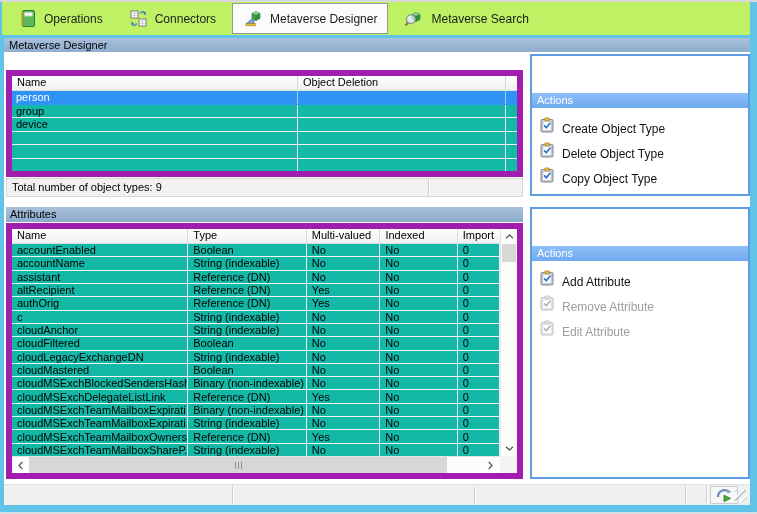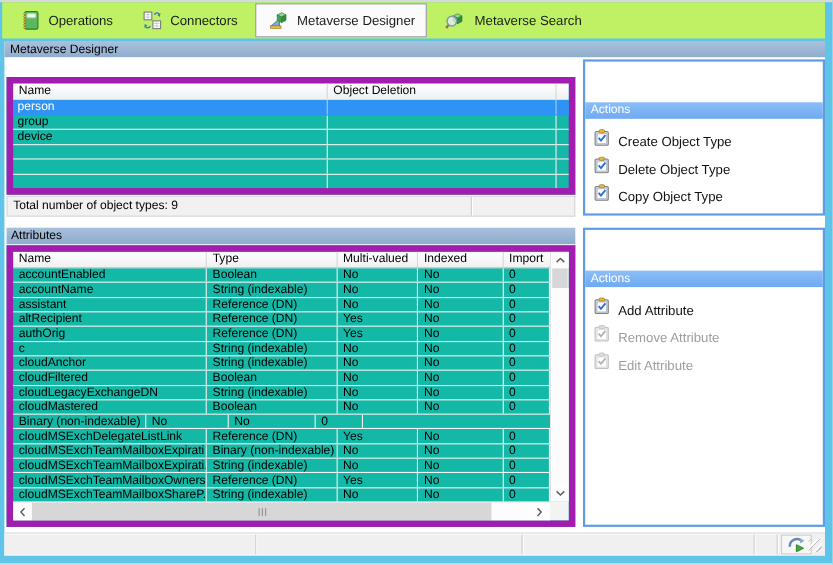--- a/index.html
+++ b/index.html
@@ -282,20 +282,21 @@
             <span class="aw5">0</span>
           </div>
         <div class="attr-row">
             <span class="aw1">cloudMastered</span>
             <span class="aw2">Boolean</span>
             <span class="aw3">No</span>
             <span class="aw4">No</span>
             <span class="aw5">0</span>
           </div>
         <div class="attr-row">
+            <span class="aw1">cloudMSExchBlockedSendersHash</span>
             <span class="aw2">Binary (non-indexable)</span>
             <span class="aw3">No</span>
             <span class="aw4">No</span>
             <span class="aw5">0</span>
           </div>
         <div class="attr-row">
             <span class="aw1">cloudMSExchDelegateListLink</span>
             <span class="aw2">Reference (DN)</span>
             <span class="aw3">Yes</span>
             <span class="aw4">No</span>

